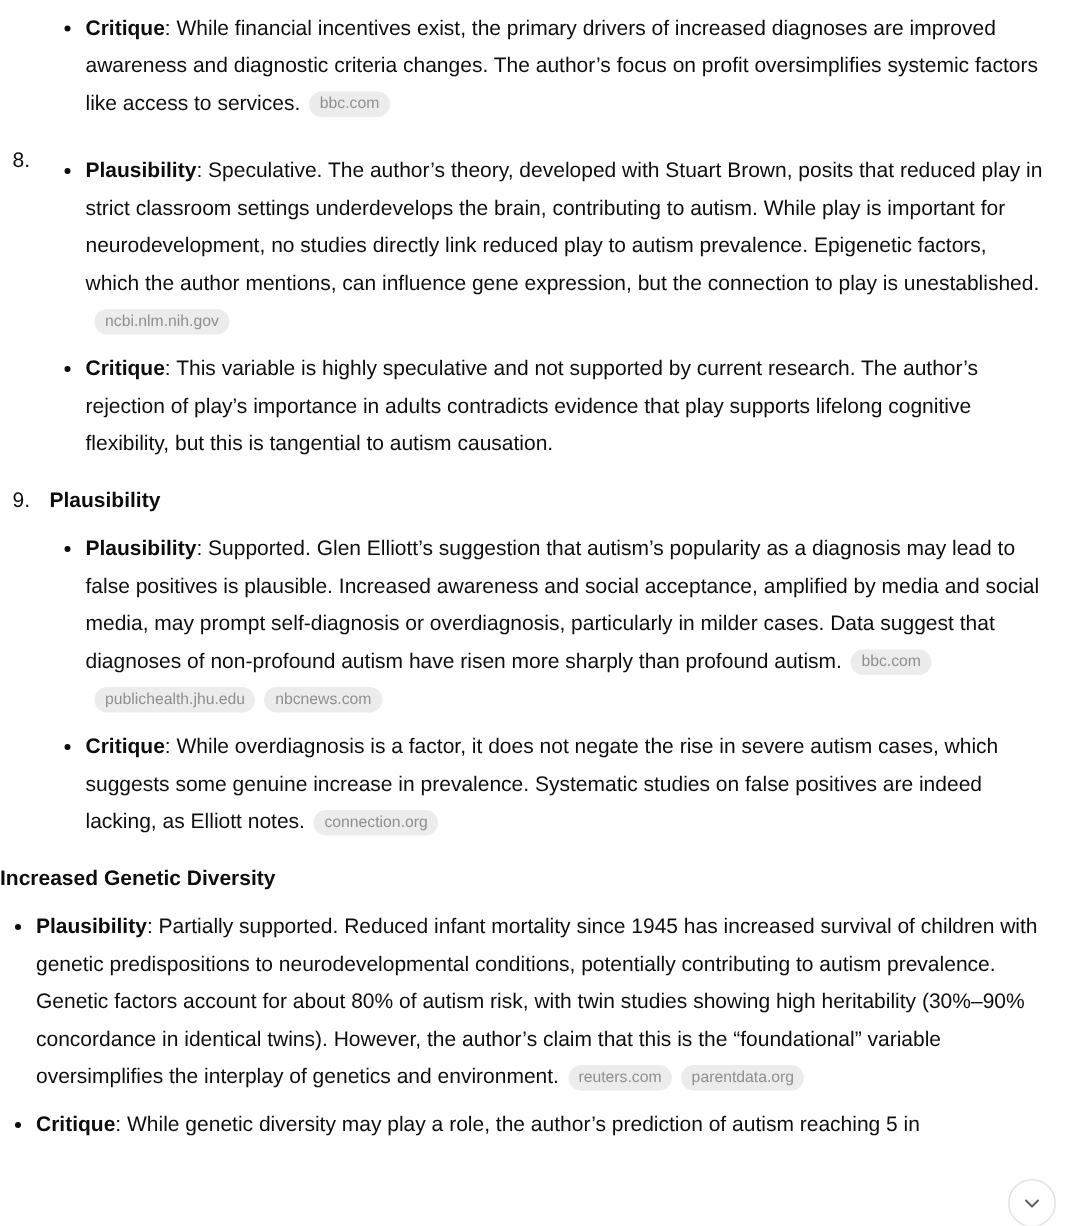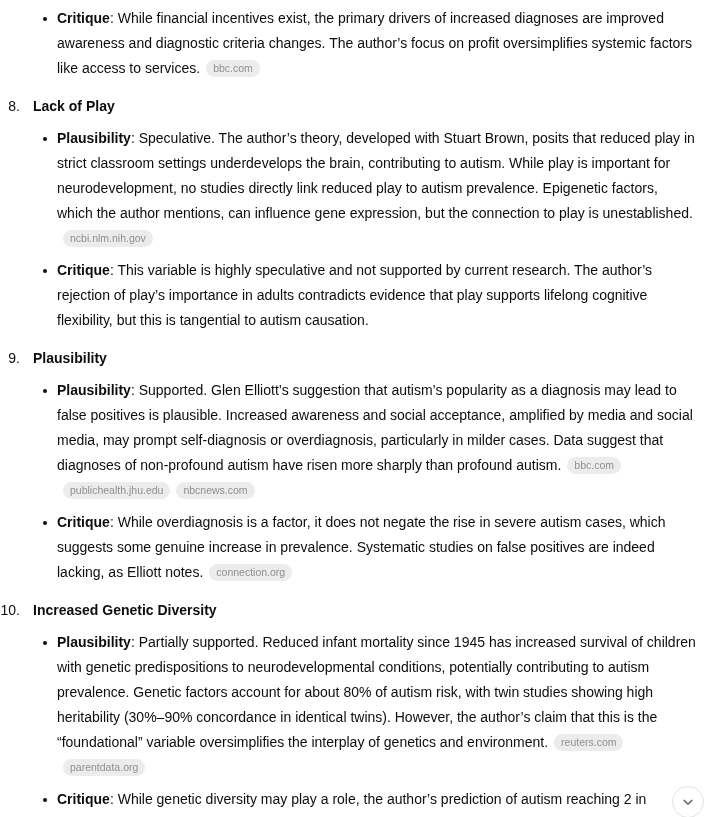--- a/index.html
+++ b/index.html
@@ -74,21 +74,20 @@
         <span class="b-marker">
           <span class="dot"></span>
         </span>
         <div class="b-body"><strong>Critique</strong><span>: </span><span>While financial incentives exist, the primary drivers of increased diagnoses are improved awareness and diagnostic criteria changes. The author’s focus on profit oversimplifies systemic factors like access to services.</span><span class="pill">bbc.com</span></div>
       </li>
     </ul>
   <ol>
       <li class="o-item">
         <span class="o-marker">8.</span>
         <div class="o-body">
-          <div class="o-title">Lack of Play</div>
           <ul class="blist">
             <li class="b-item">
               <span class="b-marker">
                 <span class="dot"></span>
               </span>
               <div class="b-body"><strong>Plausibility</strong><span>: </span><span>Speculative. The author’s theory, developed with Stuart Brown, posits that reduced play in strict classroom settings underdevelops the brain, contributing to autism. While play is important for neurodevelopment, no studies directly link reduced play to autism prevalence. Epigenetic factors, which the author mentions, can influence gene expression, but the connection to play is unestablished.</span><span class="pill">ncbi.nlm.nih.gov</span></div>
             </li>
             <li class="b-item">
               <span class="b-marker">
                 <span class="dot"></span>
@@ -112,35 +111,34 @@
             <li class="b-item">
               <span class="b-marker">
                 <span class="dot"></span>
               </span>
               <div class="b-body"><strong>Critique</strong><span>: </span><span>While overdiagnosis is a factor, it does not negate the rise in severe autism cases, which suggests some genuine increase in prevalence. Systematic studies on false positives are indeed lacking, as Elliott notes.</span><span class="pill">connection.org</span></div>
             </li>
           </ul>
         </div>
       </li>
       <li class="o-item">
-        <span class="o-marker">10.</span>
         <div class="o-body">
           <div class="o-title">Increased Genetic Diversity</div>
           <ul class="blist">
             <li class="b-item">
               <span class="b-marker">
                 <span class="dot"></span>
               </span>
               <div class="b-body"><strong>Plausibility</strong><span>: </span><span>Partially supported. Reduced infant mortality since 1945 has increased survival of children with genetic predispositions to neurodevelopmental conditions, potentially contributing to autism prevalence. Genetic factors account for about 80% of autism risk, with twin studies showing high heritability (30%–90% concordance in identical twins). However, the author’s claim that this is the “foundational” variable oversimplifies the interplay of genetics and environment.</span><span class="pill">reuters.com</span><span class="pill">parentdata.org</span></div>
             </li>
             <li class="b-item">
               <span class="b-marker">
                 <span class="dot"></span>
               </span>
-              <div class="b-body"><strong>Critique</strong><span>: </span><span>While genetic diversity may play a role, the author’s prediction of autism reaching 2 in</span></div>
+              <div class="b-body"><strong>Critique</strong><span>: </span><span>While genetic diversity may play a role, the author’s prediction of autism reaching 5 in</span></div>
             </li>
           </ul>
         </div>
       </li>
     </ol>
 </div>
 
 <button class="scroll-btn" aria-label="Scroll to bottom">
   <svg width="16" height="16" viewBox="0 0 24 24" fill="none">
     <path d="M6 9.5 L12 15.5 L18 9.5" stroke="#5f5f5f" stroke-width="2" stroke-linecap="round" stroke-linejoin="round"></path>

